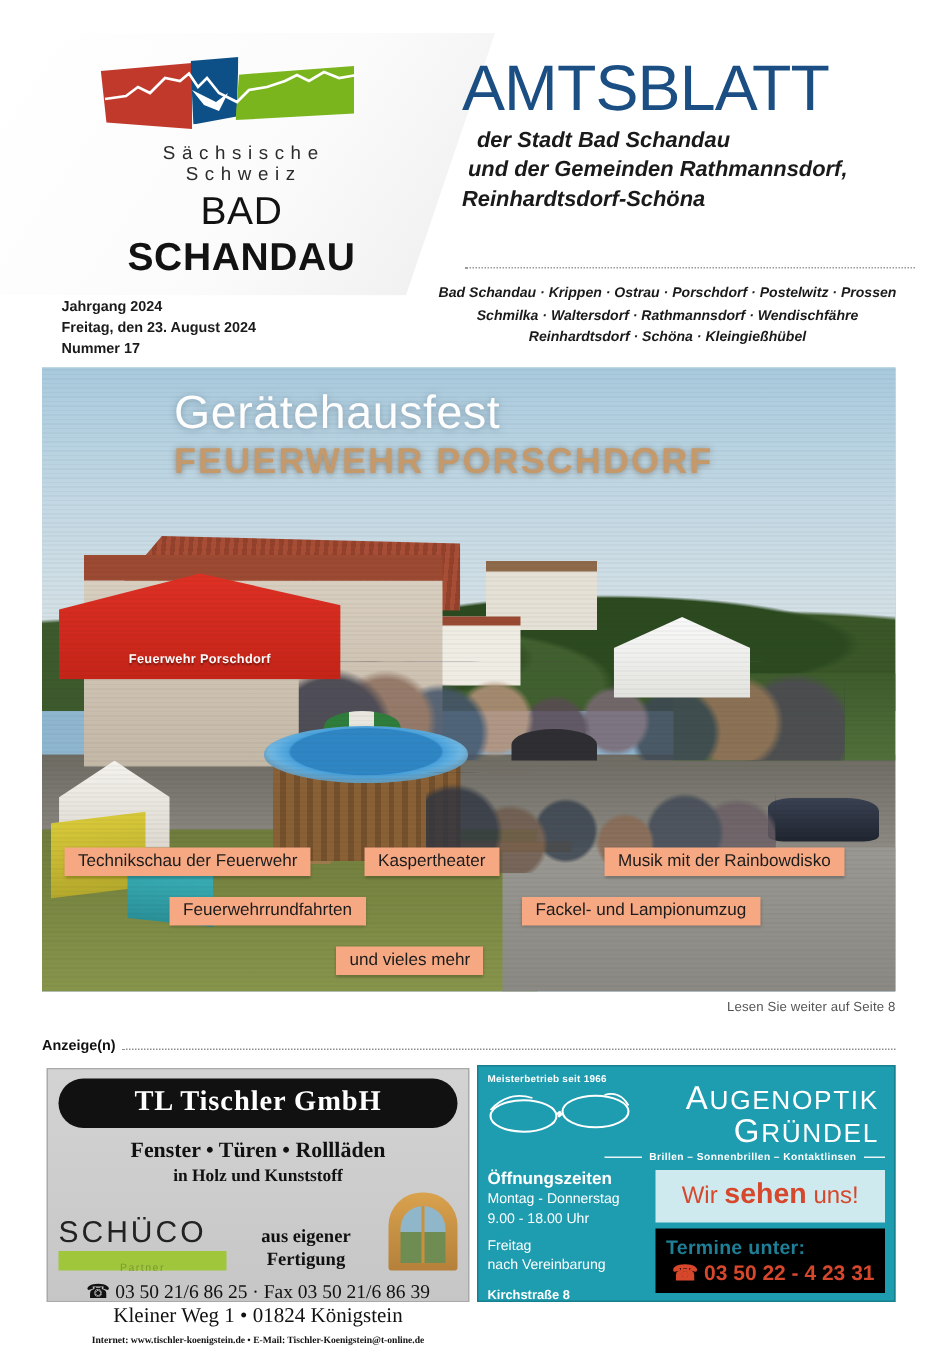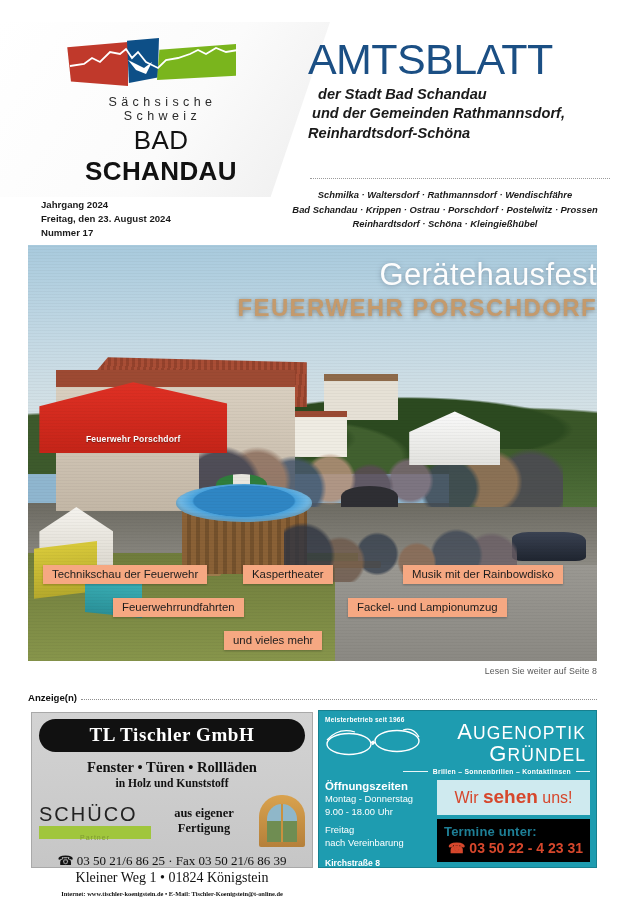--- a/index.html
+++ b/index.html
@@ -229,21 +229,21 @@
     background: linear-gradient(#3e5c2c,#50703a);
   }
   .photo-grain {
     position: absolute; inset: 0;
     background: repeating-linear-gradient(0deg, rgba(0,0,0,.03) 0 1px, transparent 1px 3px);
     pointer-events: none;
   }
 
   .fest-title {
     position: absolute; left: 0; right: 0; top: 12px;
-    text-align: right; padding-left: 88px;
+    text-align: left; padding-left: 88px;
   }
   .fest-h1 {
     font-size: 31px; color: #fdfdfd; font-weight: 300;
     letter-spacing: .4px; text-shadow: 0 1px 5px rgba(90,110,130,.55);
   }
   .fest-h2 {
     font-size: 24px; font-weight: bold; color: #c49a6c;
     letter-spacing: 1.4px; margin-top: 1px;
     text-shadow: 0 1px 4px rgba(80,60,40,.5);
   }
@@ -302,21 +302,21 @@
     font-weight: bold; font-size: 19px; letter-spacing: .6px;
   }
   .ad-l-line1 {
     font-family: "Liberation Serif", serif; font-weight: bold;
     font-size: 14.6px; text-align: center; color: #111; margin-top: 7px;
   }
   .ad-l-line2 {
     font-family: "Liberation Serif", serif; font-weight: bold;
     font-size: 11.6px; text-align: center; color: #111; margin-top: 1px;
   }
-  .ad-l-mid { display: flex; align-items: center; margin-top: 5px; }
+  .ad-l-mid { display: flex; align-items: flex-end; margin-top: 5px; }
   .schueco { width: 112px; }
   .schueco-word {
     font-size: 20px; letter-spacing: 2px; color: #222;
     font-family: "Liberation Sans", sans-serif; font-weight: 400;
     line-height: 1;
   }
   .schueco-bar {
     margin-top: 2px; height: 13px;
     background: #a0c63c; text-align: center;
   }
@@ -437,22 +437,22 @@
     <div class="sub-lines">
       <div class="l1">der Stadt Bad Schandau</div>
       <div class="l2">und der Gemeinden Rathmannsdorf,</div>
       <div>Reinhardtsdorf-Schöna</div>
     </div>
   </div>
 
   <div class="dot-rule"></div>
 
   <div class="villages">
+    <div>Bad Schandau · Krippen · Ostrau · Porschdorf · Postelwitz · Prossen</div>
     <div>Schmilka · Waltersdorf · Rathmannsdorf · Wendischfähre</div>
-    <div>Bad Schandau · Krippen · Ostrau · Porschdorf · Postelwitz · Prossen</div>
     <div>Reinhardtsdorf · Schöna · Kleingießhübel</div>
   </div>
 
   <div class="issue-info">
     <div>Jahrgang 2024</div>
     <div>Freitag, den 23. August 2024</div>
     <div>Nummer 17</div>
   </div>
 </div>
 

